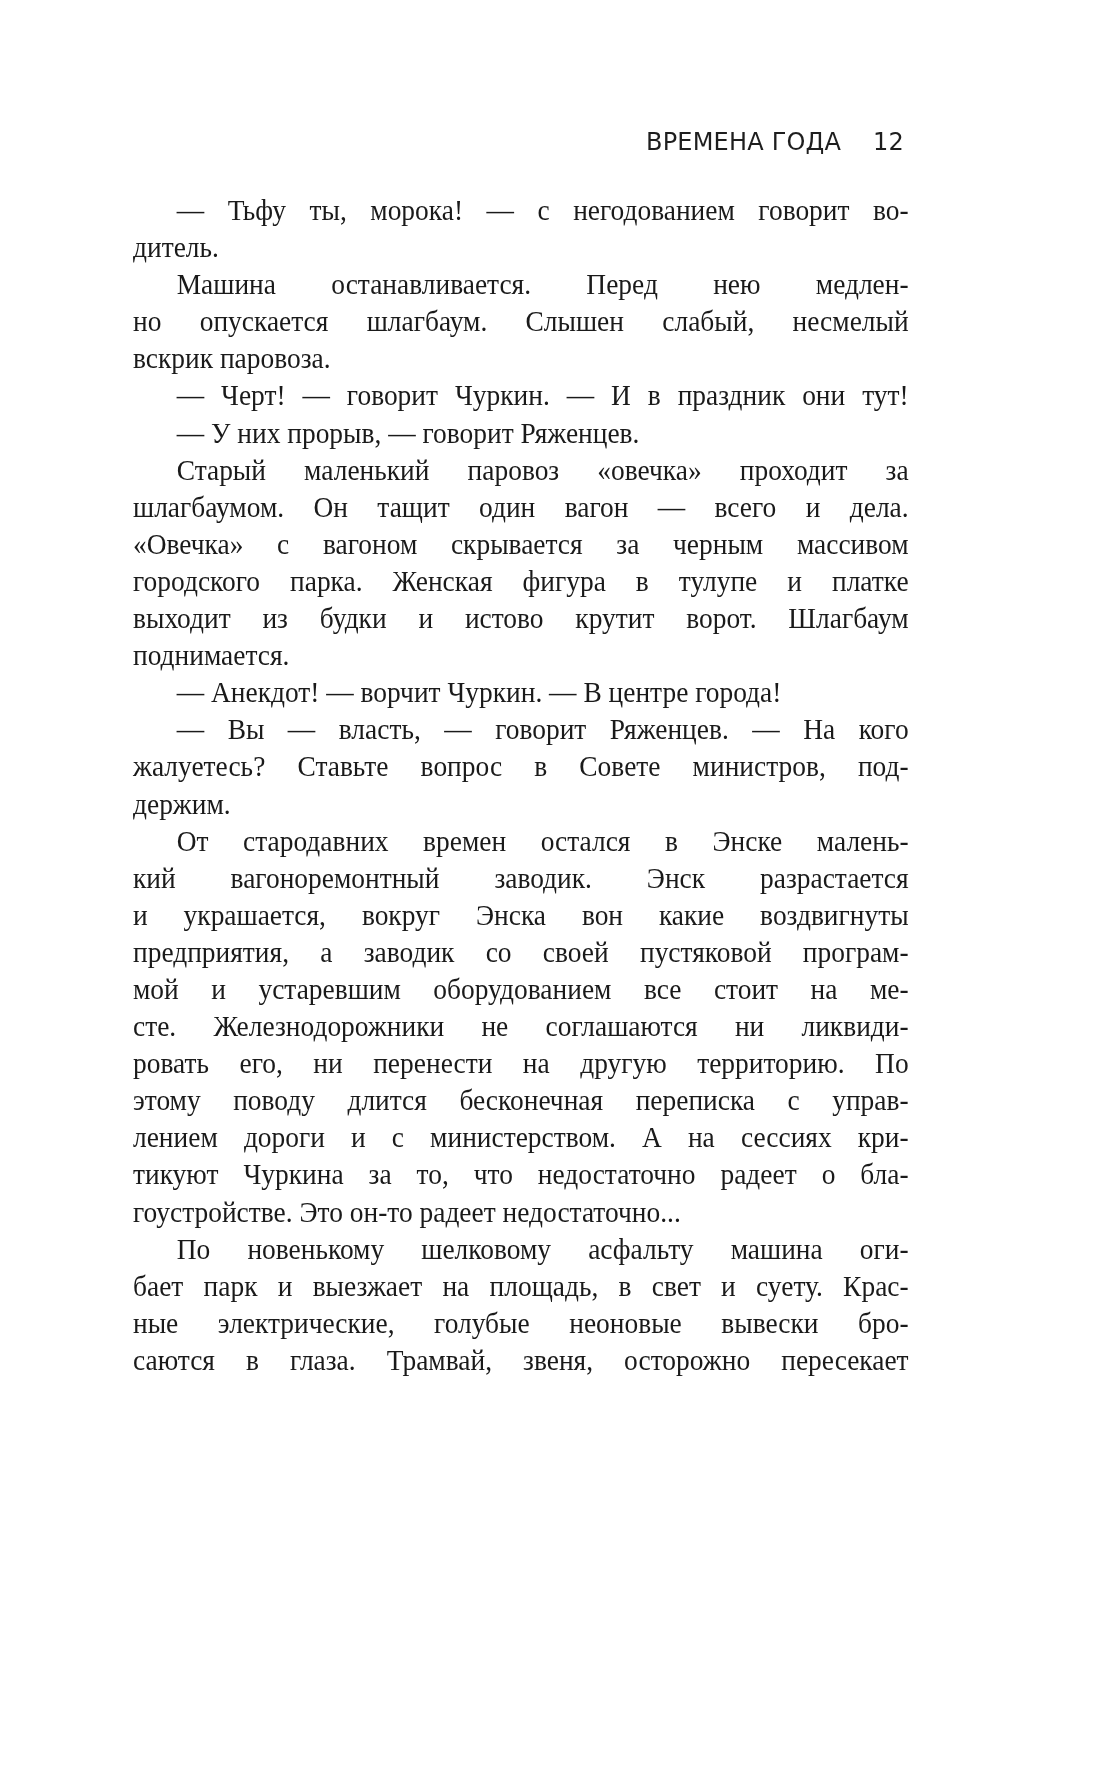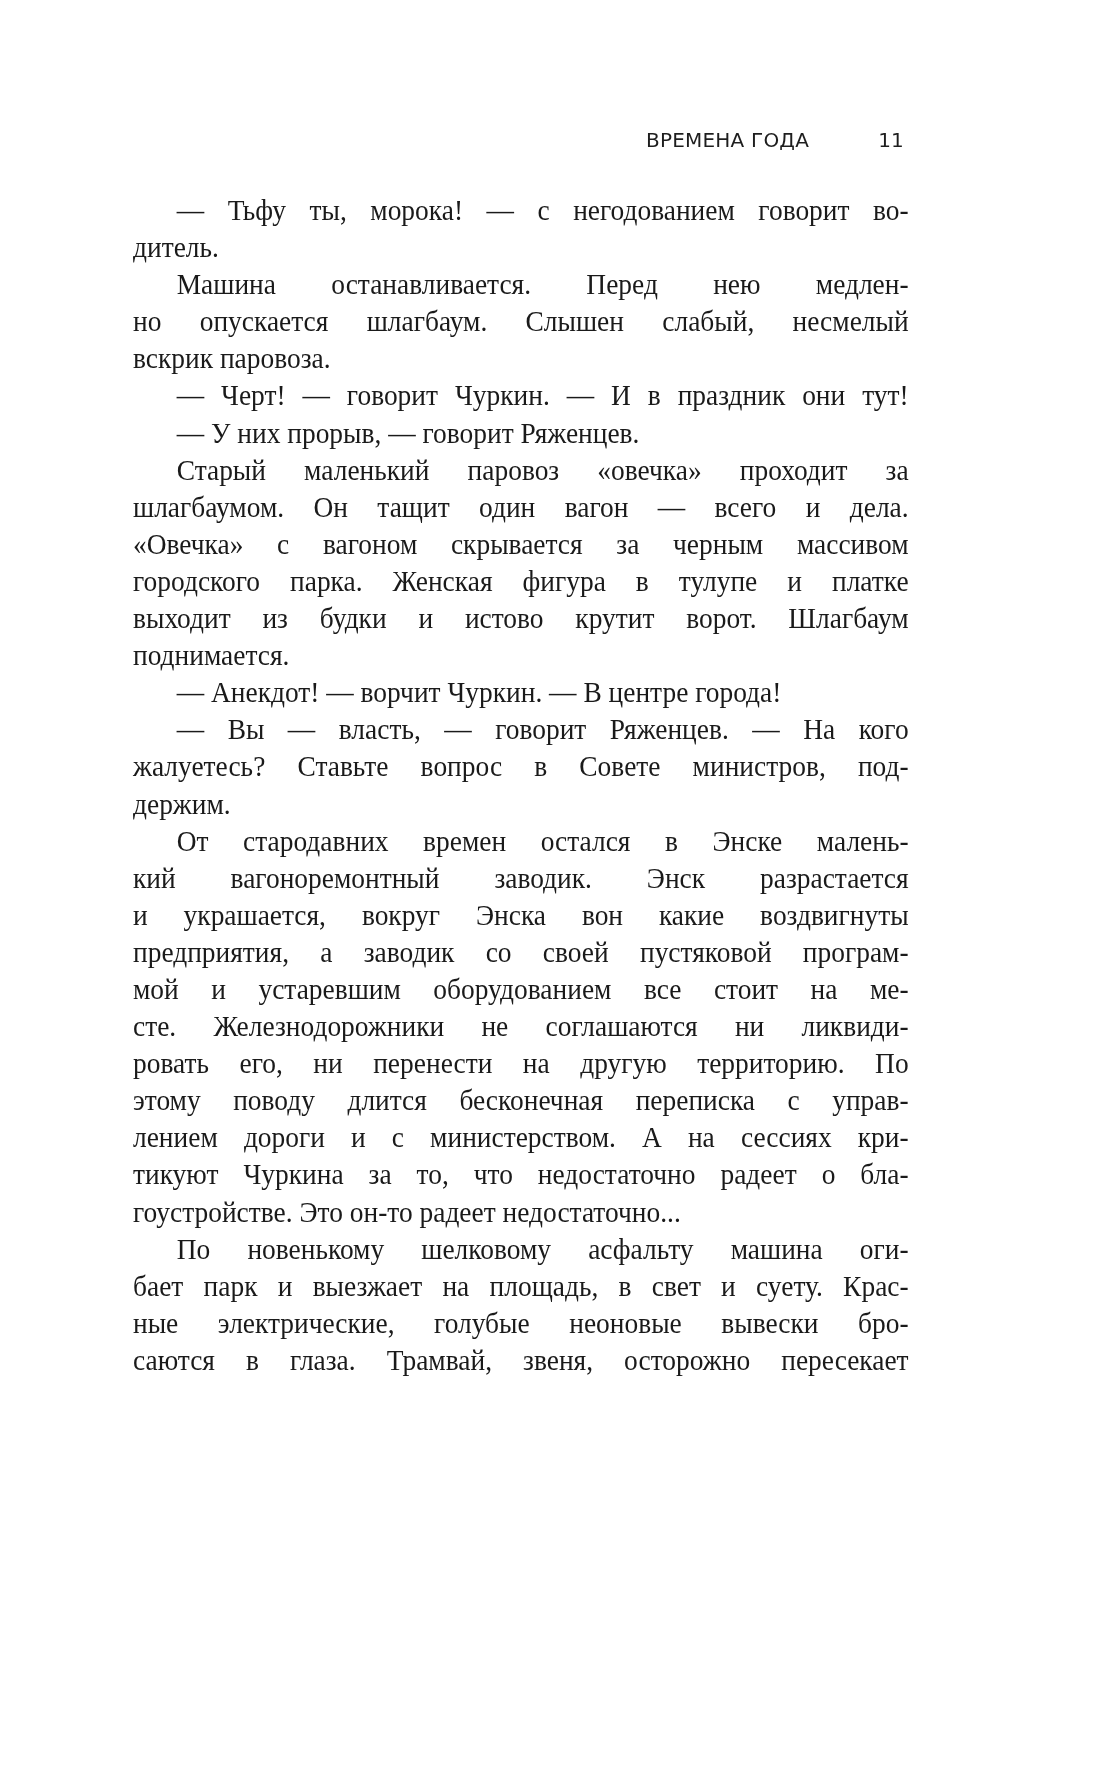--- a/index.html
+++ b/index.html
@@ -20,21 +20,21 @@
       height: 1777px;
       background: #ffffff;
     }
     .running-header {
       position: absolute;
       top: 128px;
       left: 600px;
       width: 312px;
       height: 30px;
       font-family: "DejaVu Sans", sans-serif;
-      font-size: 20px;
+      font-size: 24px;
       color: #1e1e1e;
       letter-spacing: 0.2px;
     }
     .running-header .title {
       position: absolute;
       left: 46px;
       top: 0;
       white-space: nowrap;
     }
     .running-header .pagenum {
@@ -69,21 +69,21 @@
       padding-left: 47px;
       width: 787px;
     }
   </style>
 </head>
 <body>
 
 <div class="page">
   <div class="running-header">
     <span class="title">ВРЕМЕНА ГОДА</span>
-    <span class="pagenum">11</span>
+    <span class="pagenum">12</span>
   </div>
 
   <div class="text-block" id="text-block">
   <div class="line indent">— Тьфу ты, морока! — с негодованием говорит во-</div>
       <div class="line last">дитель.</div>
       <div class="line indent">Машина останавливается. Перед нею медлен-</div>
       <div class="line">но опускается шлагбаум. Слышен слабый, несмелый</div>
       <div class="line last">вскрик паровоза.</div>
       <div class="line indent">— Черт! — говорит Чуркин. — И в праздник они тут!</div>
       <div class="line indent last">— У них прорыв, — говорит Ряженцев.</div>

